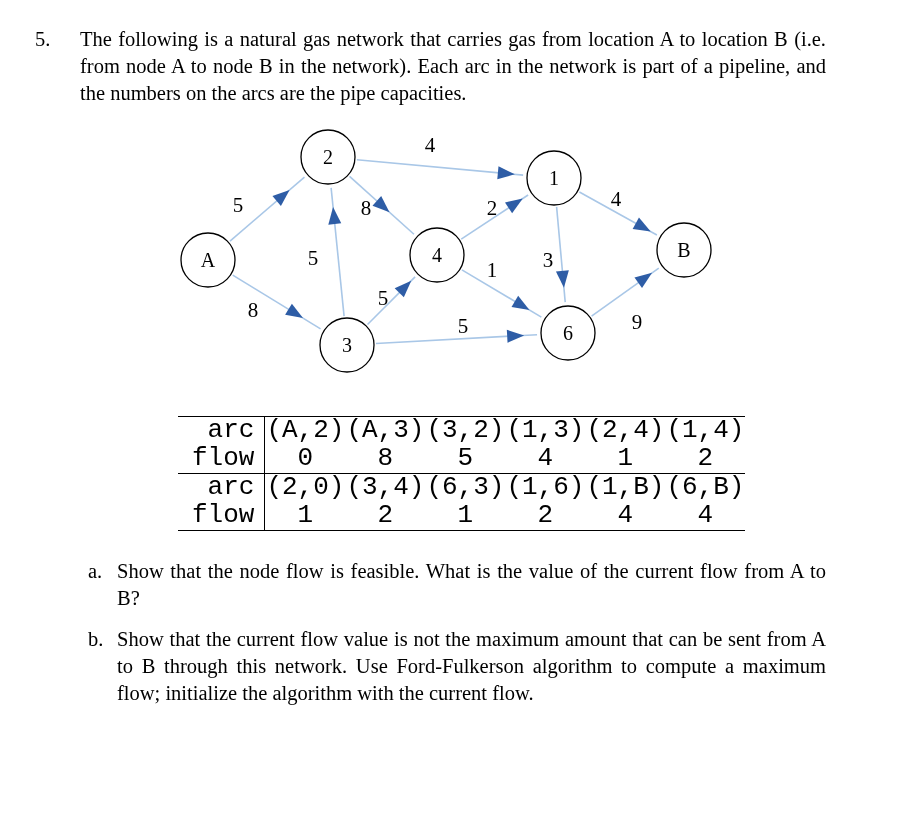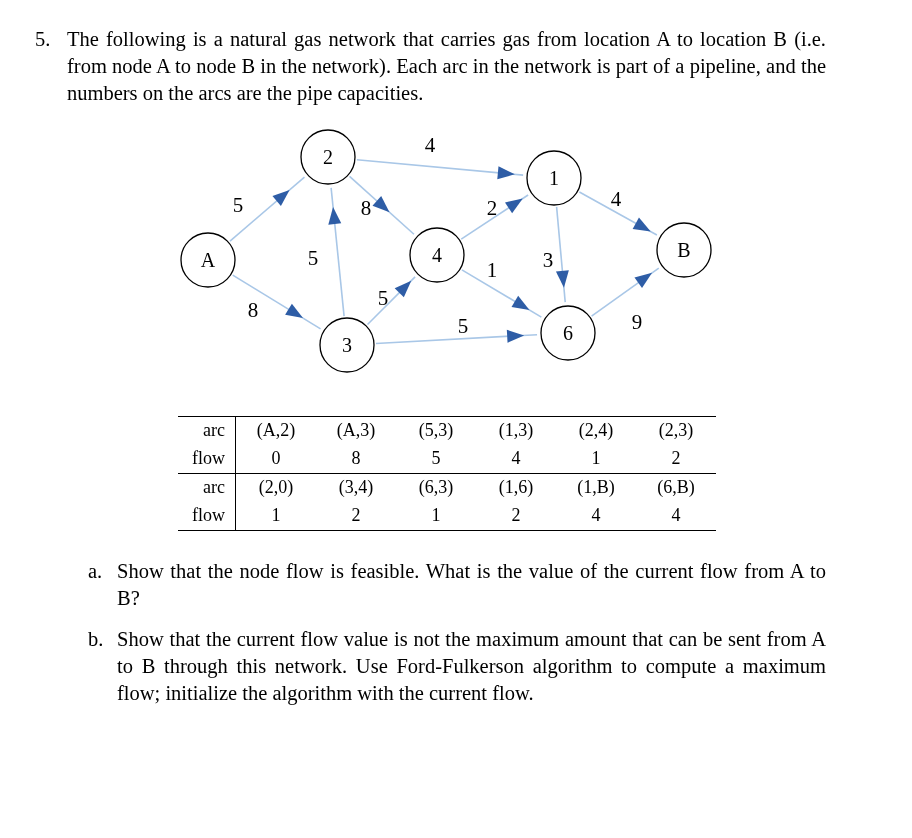--- a/index.html
+++ b/index.html
@@ -4,26 +4,26 @@
 <style>
   html,body{margin:0;padding:0;}
   body{
     width:912px;height:838px;background:#ffffff;color:#000;
     font-family:"Liberation Serif","DejaVu Serif",serif;
     font-size:20.5px;line-height:27px;overflow:hidden;
   }
   .page{padding:26px 86px 0 35px;}
   .problem-head{display:flex;}
   .problem-number{flex:none;width:32px;}
-  .problem-statement{flex:1;text-align:justify;}
+  .problem-statement{flex:1;text-align:justify;margin-left:13px;}
   .diagram-wrap{margin:8px 0 0 -35px;width:912px;height:275px;}
   .flow-paragraph{margin-top:9px;margin-left:32px;text-align:justify;}
   table.flowtable{
     border-collapse:collapse;margin:26px 0 0 143px;
-    font-size:18px;line-height:25px;
+    font-size:26px;line-height:25px;font-family:Liberation Mono, monospace;
   }
   .flowtable th{
     font-weight:normal;text-align:right;
     padding:1px 10px 2px 14px;border-right:1.6px solid #000;
   }
   .flowtable td{width:80px;text-align:center;padding:1px 0 2px;}
   .flowtable tr.rule-top th,.flowtable tr.rule-top td{border-top:1.6px solid #000;}
   .flowtable tr.rule-bottom th,.flowtable tr.rule-bottom td{border-bottom:1.6px solid #000;}
   .questions{margin:27px 0 0 53px;}
   .question{display:flex;margin-top:14px;}
@@ -95,24 +95,24 @@
       </svg>
   </div>
 
 
   <table class="flowtable">
     <tbody>
         <tr class="rule-top">
       <th>arc</th>
       <td>(A,2)</td>
       <td>(A,3)</td>
-      <td>(5,3)</td>
+      <td>(3,2)</td>
       <td>(1,3)</td>
       <td>(2,4)</td>
-      <td>(2,3)</td>
+      <td>(1,4)</td>
     </tr>
     <tr class="rule-bottom">
       <th>flow</th>
       <td>0</td>
       <td>8</td>
       <td>5</td>
       <td>4</td>
       <td>1</td>
       <td>2</td>
     </tr>

